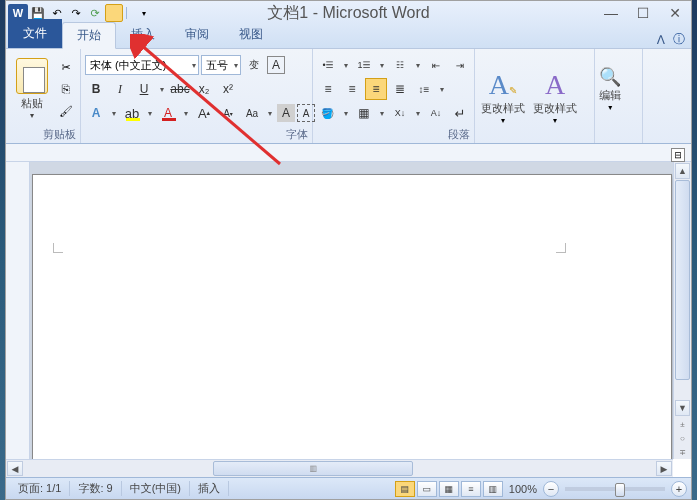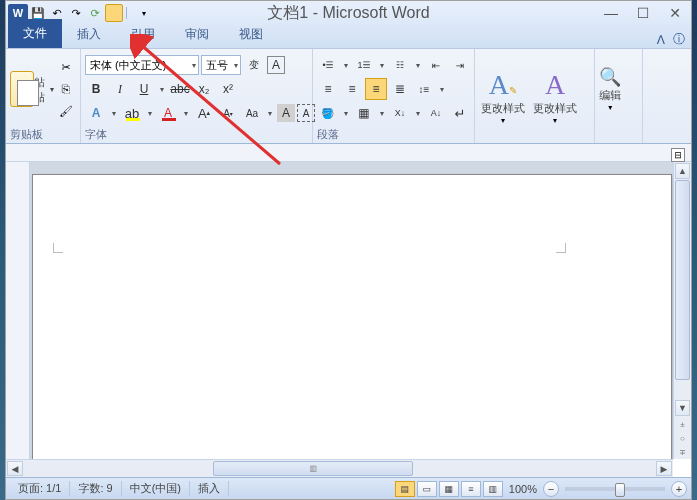--- a/index.html
+++ b/index.html
@@ -23,23 +23,23 @@
 .ribbon-tabs { height: 24px; background: linear-gradient(#dce8f8, #d0e0f4); display: flex; align-items: end; font-size: 12px; border-bottom: 1px solid #b8c8e0; position: relative; }
 .tab { padding: 4px 14px; color: #3a5a8a; cursor: pointer; border: 1px solid transparent; }
 .tab.file { background: #2b579a; color: #fff; padding: 5px 14px; margin-left: 2px; }
 .tab.active { background: #f0f4fa; border: 1px solid #b8c8e0; border-bottom: 1px solid #f0f4fa; border-radius: 3px 3px 0 0; margin-bottom: -1px; }
 .tabs-right { margin-left: auto; display: flex; align-items: center; padding-right: 6px; gap: 8px; color: #3a5a8a; font-size: 12px; }
 
 
 .ribbon { height: 95px; background: linear-gradient(#f0f4fa, #e4ecf8); display: flex; border-bottom: 1px solid #a0b8d8; }
 .group { border-right: 1px solid #c8d4e8; display: flex; flex-direction: column; padding: 2px 4px 0; }
 .group-body { flex: 1; display: flex; align-items: center; gap: 2px; }
-.group-label { height: 16px; font-size: 11px; color: #5a6a8a; text-align: left; position: relative; }
-
-.clipboard-main { display: flex; flex-direction: row; align-items: center; width: 44px; }
+.group-label { height: 16px; font-size: 11px; color: #5a6a8a; text-align: right; position: relative; }
+
+.clipboard-main { display: flex; flex-direction: column; align-items: center; width: 44px; }
 .paste-icon { width: 32px; height: 36px; background: linear-gradient(#fff8e0, #f8e8b0); border: 1px solid #d4a017; border-radius: 3px; position: relative; }
 .paste-icon::before { content: ""; position: absolute; top: 8px; left: 6px; width: 20px; height: 24px; background: #fff; border: 1px solid #888; }
 .paste-text { font-size: 11px; color: #444; margin-top: 2px; }
 .paste-arrow { font-size: 8px; color: #444; }
 .clipboard-side { display: flex; flex-direction: column; gap: 2px; }
 .sm-btn { width: 20px; height: 20px; display: flex; align-items: center; justify-content: center; font-size: 11px; border: 1px solid transparent; cursor: pointer; }
 
 .font-group { width: 232px; }
 .font-rows { display: flex; flex-direction: column; gap: 2px; }
 .font-row { display: flex; align-items: center; gap: 2px; }
@@ -126,22 +126,22 @@
     <div class="title-text">文档1 - Microsoft Word</div>
     <div class="win-controls">
       <div class="win-btn">—</div>
       <div class="win-btn">☐</div>
       <div class="win-btn">✕</div>
     </div>
   </div>
 
   <div class="ribbon-tabs">
     <div class="tab file">文件</div>
+    <div class="tab active">开始</div>
     <div class="tab">插入</div>
-    <div class="tab">引用</div>
     <div class="tab">审阅</div>
     <div class="tab">视图</div>
     <div class="tabs-right">
       <span>ᐱ</span>
       <span style="color:#2b579a">ⓘ</span>
     </div>
   </div>
 
   <div class="ribbon">
 

